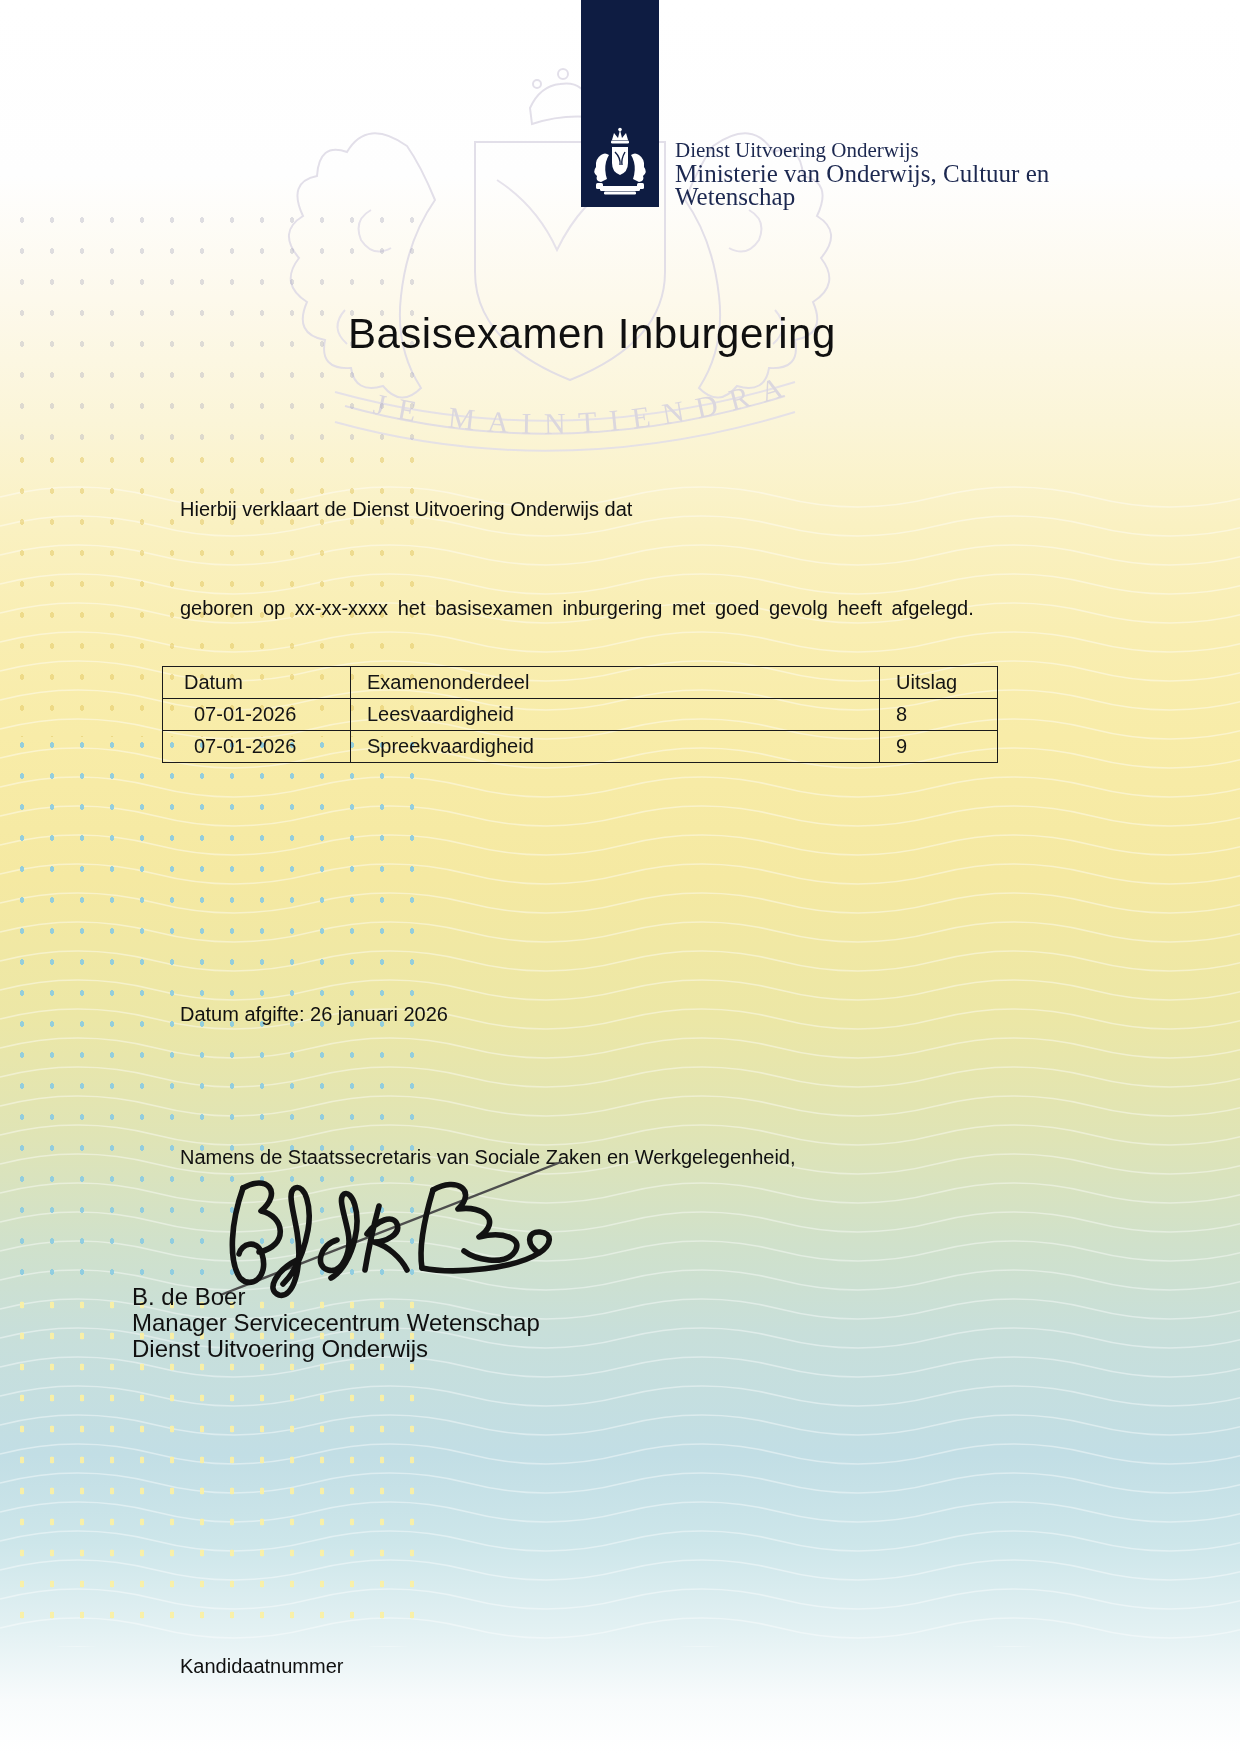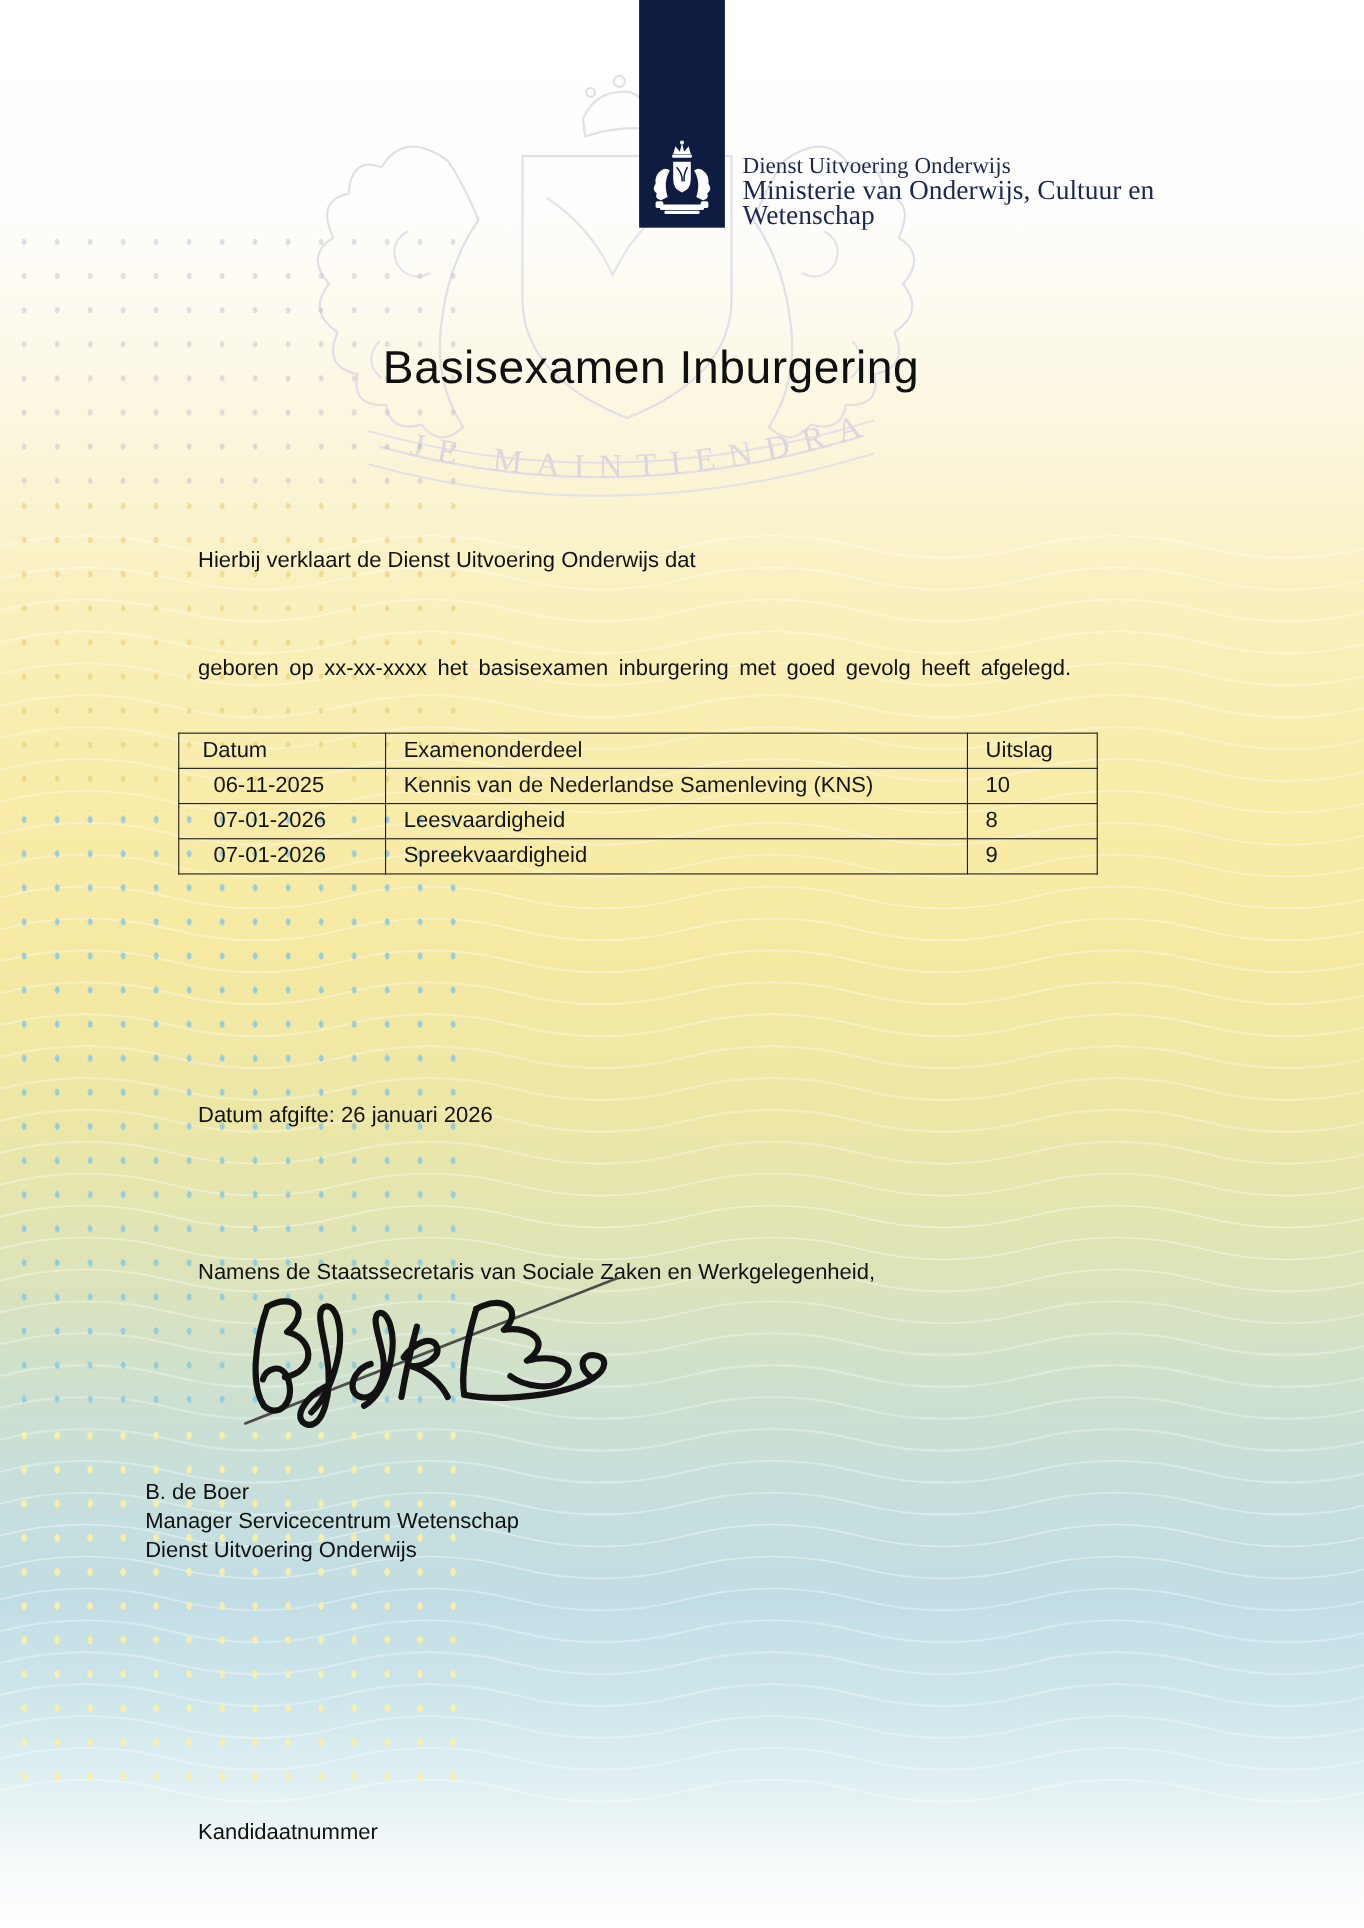--- a/index.html
+++ b/index.html
@@ -38,21 +38,21 @@
   .watermark{position:absolute;left:175px;top:50px;width:770px;height:430px;opacity:.85;}
   
   .waves{position:absolute;left:0;top:482px;}
   
   .title{position:absolute;left:348px;top:310px;font-size:42px;letter-spacing:.5px;color:#101010;}
   .t-line{position:absolute;left:132px;font-size:20px;color:#101010;margin-left:48px;}
   .intro{top:498px;}
   .statement{top:597px;word-spacing:4px;}
   .issue-date{top:1003px;}
   .on-behalf{top:1146px;}
-  .sig-block{position:absolute;left:132px;top:1344px;font-size:20px;line-height:26px;color:#101010;}
+  .sig-block{position:absolute;left:132px;top:1284px;font-size:24px;line-height:26px;color:#101010;}
   .candidate{top:1655px;}
   
   .results{position:absolute;left:162px;top:666px;border-collapse:collapse;table-layout:fixed;}
   .results th,.results td{
     border:1.6px solid #1b1b1b;font-size:20px;font-weight:normal;text-align:left;
     height:29px;padding:1px 8px 1px 16px;white-space:nowrap;overflow:hidden;}
   .results th.c1{padding-left:21px;}
   .results td.c1{padding-left:31px;}
   
   .signature{position:absolute;left:213px;top:1148px;width:362px;height:158px;}
@@ -138,25 +138,20 @@
       </colgroup>
     <thead>
       <tr>
         <th class="c1">Datum</th>
         <th>Examenonderdeel</th>
         <th>Uitslag</th>
       </tr>
     </thead>
     <tbody>
       <tr>
-        <td class="c1">06-11-2025</td>
-        <td>Kennis van de Nederlandse Samenleving (KNS)</td>
-        <td>10</td>
-      </tr>
-      <tr>
         <td class="c1">07-01-2026</td>
         <td>Leesvaardigheid</td>
         <td>8</td>
       </tr>
       <tr>
         <td class="c1">07-01-2026</td>
         <td>Spreekvaardigheid</td>
         <td>9</td>
       </tr>
     </tbody>

